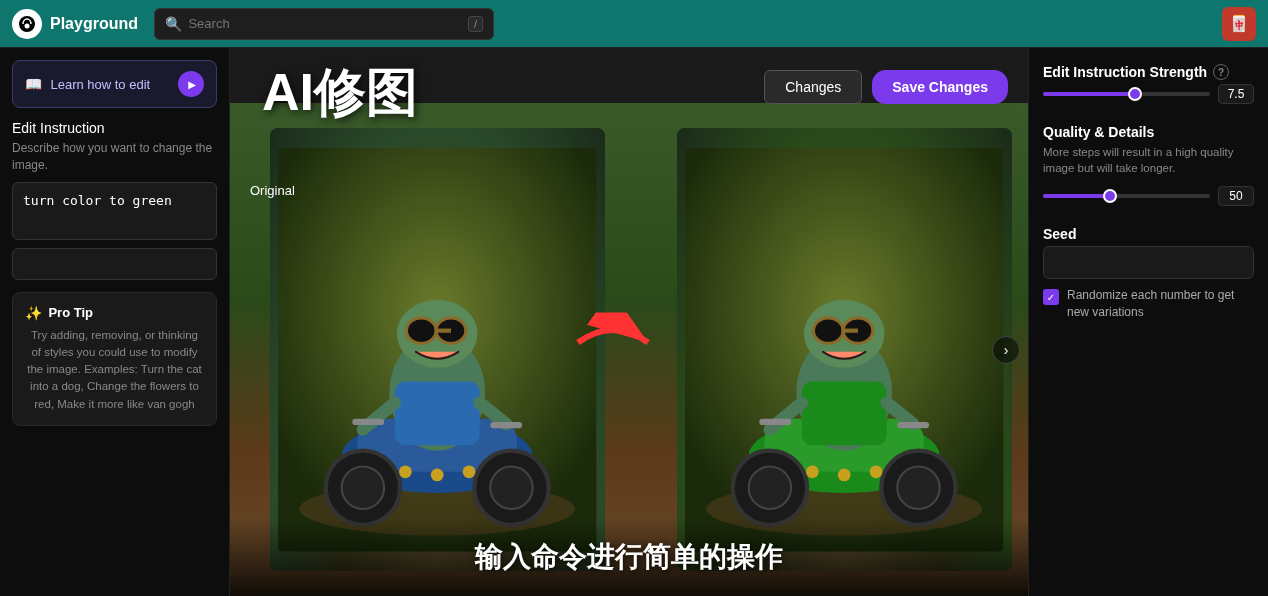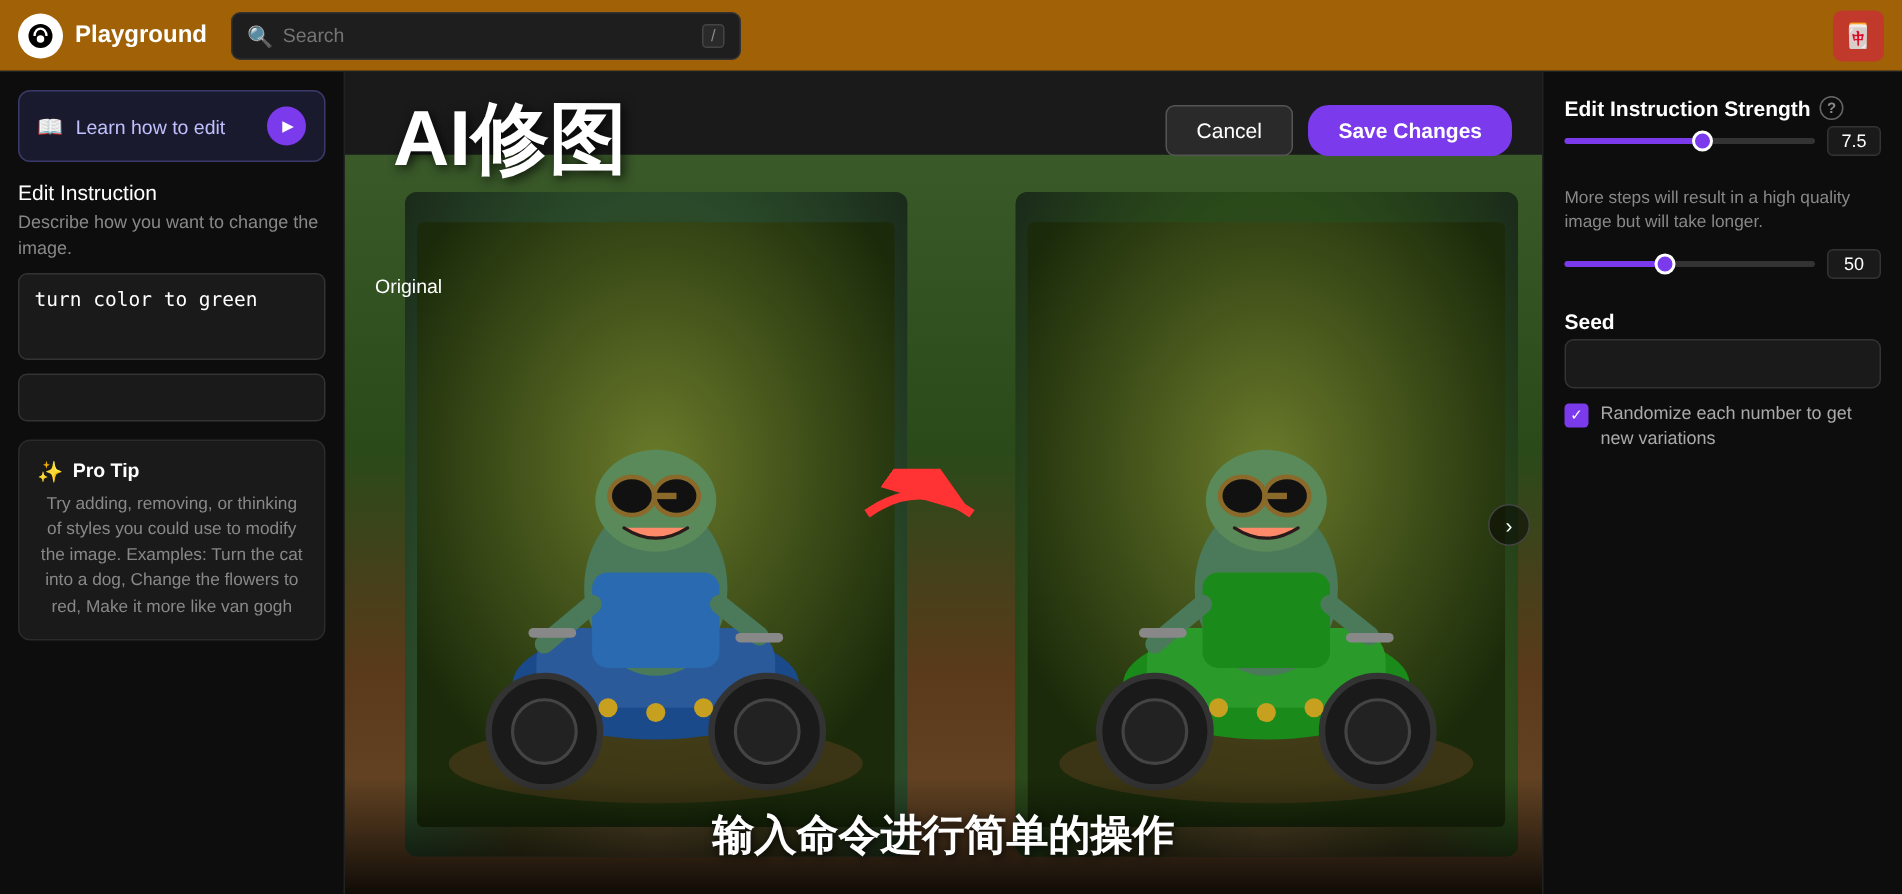--- a/index.html
+++ b/index.html
@@ -9,21 +9,21 @@
       color: #fff;
       width: 1268px;
       height: 596px;
       overflow: hidden;
       display: flex;
       flex-direction: column;
     }
 
     
     .topnav {
-      background: #a16207;
+      background: #0f766e;
       display: flex;
       align-items: center;
       padding: 0 12px;
       height: 48px;
       flex-shrink: 0;
       border-bottom: 1px solid #222;
     }
     .logo-area {
       display: flex;
       align-items: center;
@@ -517,21 +517,21 @@
       </div>
       <div class="pro-tip-text">Try adding, removing, or thinking of styles you could use to modify the image. Examples: Turn the cat into a dog, Change the flowers to red, Make it more like van gogh</div>
     </div>
   </div>
 
   <div class="center-panel">
     <div class="center-header">
       <span class="center-title">AI修图</span>
     </div>
     <div class="btn-group">
-      <button class="btn-cancel">Cancel</button>
+      <button class="btn-cancel">Changes</button>
       <button class="btn-save">Save Changes</button>
     </div>
     <div class="image-container">
       <div class="bikes-wrapper">
         <span class="original-label">Original</span>
 
         <div class="bike-left">
           <div class="frog-blue">
             <svg width="95%" height="95%" viewBox="0 0 300 380" xmlns="http://www.w3.org/2000/svg">
 
@@ -653,20 +653,23 @@
       <div class="slider-container">
         <div class="slider-track">
           <div class="slider-fill" style="width: 55%;"></div>
           <div class="slider-thumb" style="left: 55%;"></div>
         </div>
         <div class="slider-value">7.5</div>
       </div>
     </div>
 
     <div>
+      <div class="right-section-title">
+        <span>Quality &amp; Details</span>
+      </div>
       <div class="right-section-desc">More steps will result in a high quality image but will take longer.</div>
       <div class="slider-container">
         <div class="slider-track">
           <div class="slider-fill" style="width: 40%;"></div>
           <div class="slider-thumb" style="left: 40%;"></div>
         </div>
         <div class="slider-value">50</div>
       </div>
     </div>
 

